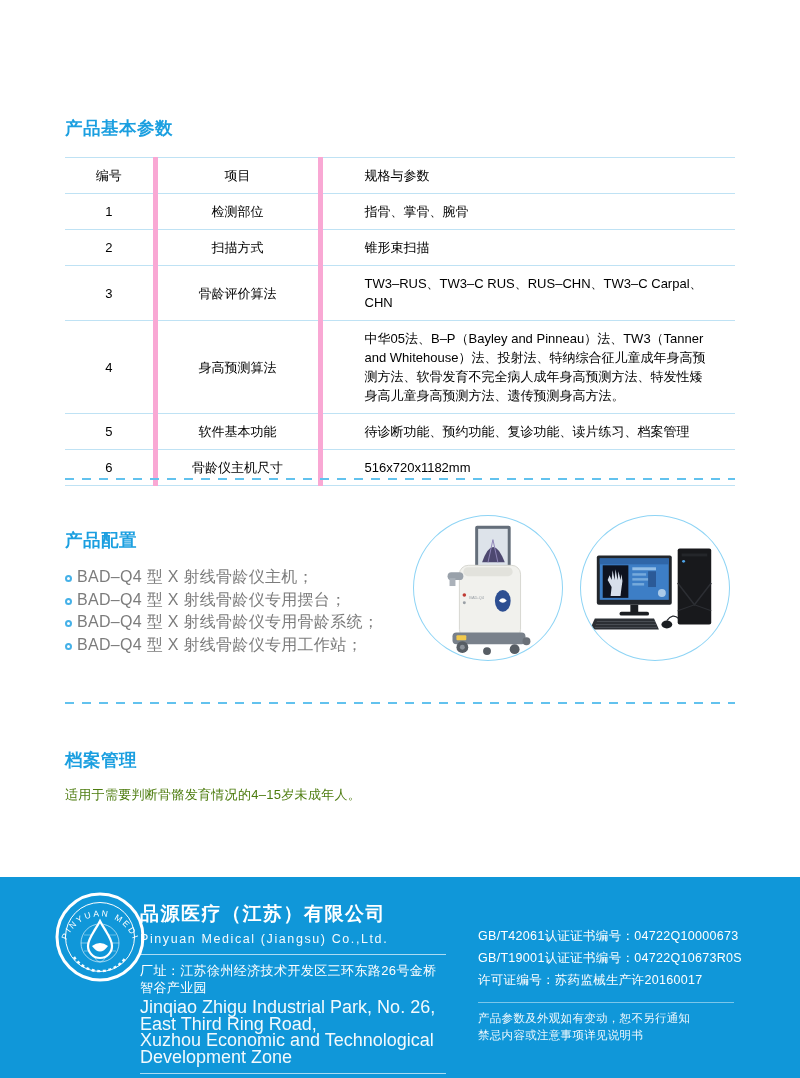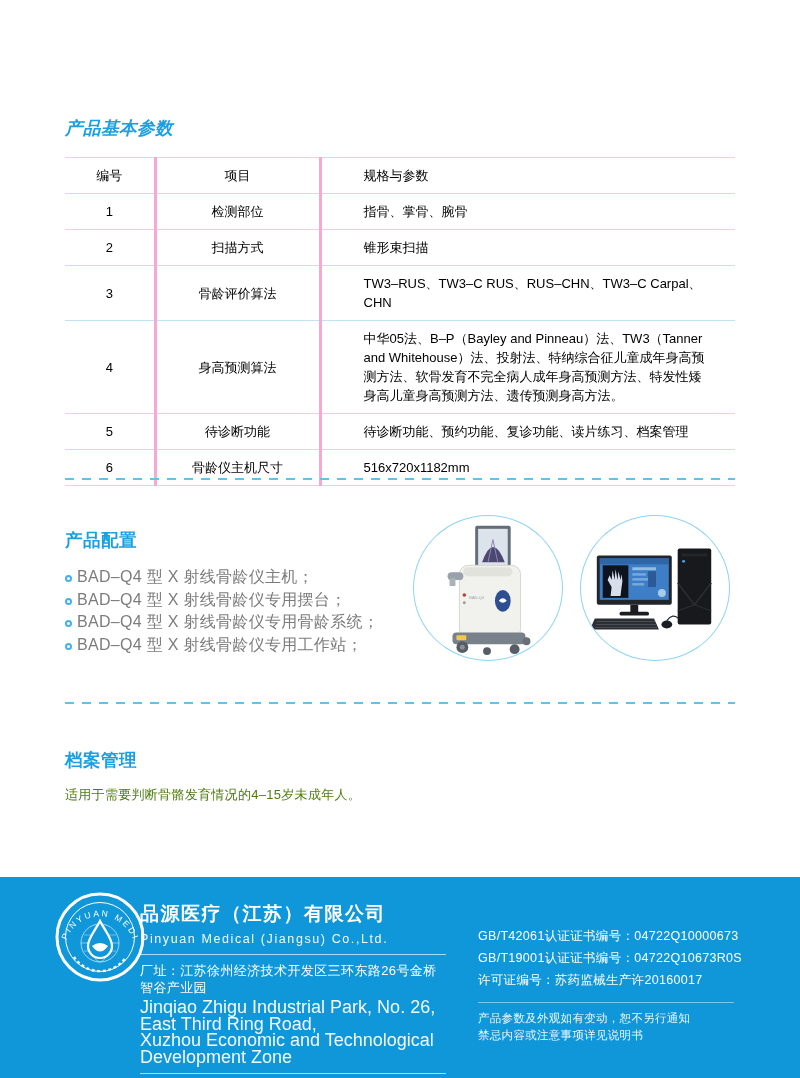--- a/index.html
+++ b/index.html
@@ -9,21 +9,21 @@
   .sec-title { position:absolute; left:65px; font-size:17.5px; font-weight:bold;
                color:#1b9fe0; letter-spacing:0.5px; }
 
   
   .tbl-wrap { position:absolute; left:65px; top:157px; width:670px; }
   table.tbl { width:670px; border-collapse:collapse; table-layout:fixed; }
   .tbl th, .tbl td { border-top:1px solid #bfe2f4; font-weight:normal;
                      font-size:13px; color:#000000; padding:8px 4px; line-height:19px;
                      vertical-align:middle; }
   .tbl tbody tr:last-child td { border-bottom:1px solid #bfe2f4; }
-  .tbl th + th, .tbl td + td { border-left:3px solid #f9a8d4; }
+  .tbl th + th, .tbl td + td { border-left:5px solid #f9a8d4; }
   .tbl .c1 { width:90px; text-align:center; }
   .tbl .c2 { width:165px; text-align:center; }
   .tbl .c3 { text-align:left; padding-left:42px; padding-right:22px; }
 
   
   .dashed { position:absolute; left:65px; width:670px; height:2px;
             background:repeating-linear-gradient(90deg,#62c2ee 0 9px,transparent 9px 17px); }
 
   
   .config-list { position:absolute; left:65px; top:566px; list-style:none; }
@@ -55,21 +55,21 @@
   .cert-block { position:absolute; left:478px; top:48px; font-size:12.5px;
                 line-height:22px; letter-spacing:0.3px; }
   .note-div { width:256px; height:1px; background:rgba(255,255,255,.45); margin:11px 0 7px 0; }
   .note { font-size:11.5px; line-height:17px; color:rgba(255,255,255,.93); }
 </style>
 </head>
 <body>
 
 <div class="page">
 
-  <h2 class="sec-title" style="top:116px;font-style:italic;">产品基本参数</h2>
+  <h2 class="sec-title" style="top:116px;">产品基本参数</h2>
 
   <div class="tbl-wrap">
     <table class="tbl">
       <thead>
         <tr>
           <th class="c1">编号</th>
           <th class="c2">项目</th>
           <th class="c3">规格与参数</th>
         </tr>
       </thead>
@@ -89,21 +89,21 @@
           <td class="c2">骨龄评价算法</td>
           <td class="c3">TW3–RUS、TW3–C RUS、RUS–CHN、TW3–C Carpal、CHN</td>
         </tr>
         <tr>
           <td class="c1">4</td>
           <td class="c2">身高预测算法</td>
           <td class="c3">中华05法、B–P（Bayley and Pinneau）法、TW3（Tanner and Whitehouse）法、投射法、特纳综合征儿童成年身高预测方法、软骨发育不完全病人成年身高预测方法、特发性矮身高儿童身高预测方法、遗传预测身高方法。</td>
         </tr>
         <tr>
           <td class="c1">5</td>
-          <td class="c2">待诊断功能</td>
+          <td class="c2">软件基本功能</td>
           <td class="c3">待诊断功能、预约功能、复诊功能、读片练习、档案管理</td>
         </tr>
         <tr>
           <td class="c1">6</td>
           <td class="c2">骨龄仪主机尺寸</td>
           <td class="c3">516x720x1182mm</td>
         </tr>
       </tbody>
     </table>
   </div>

